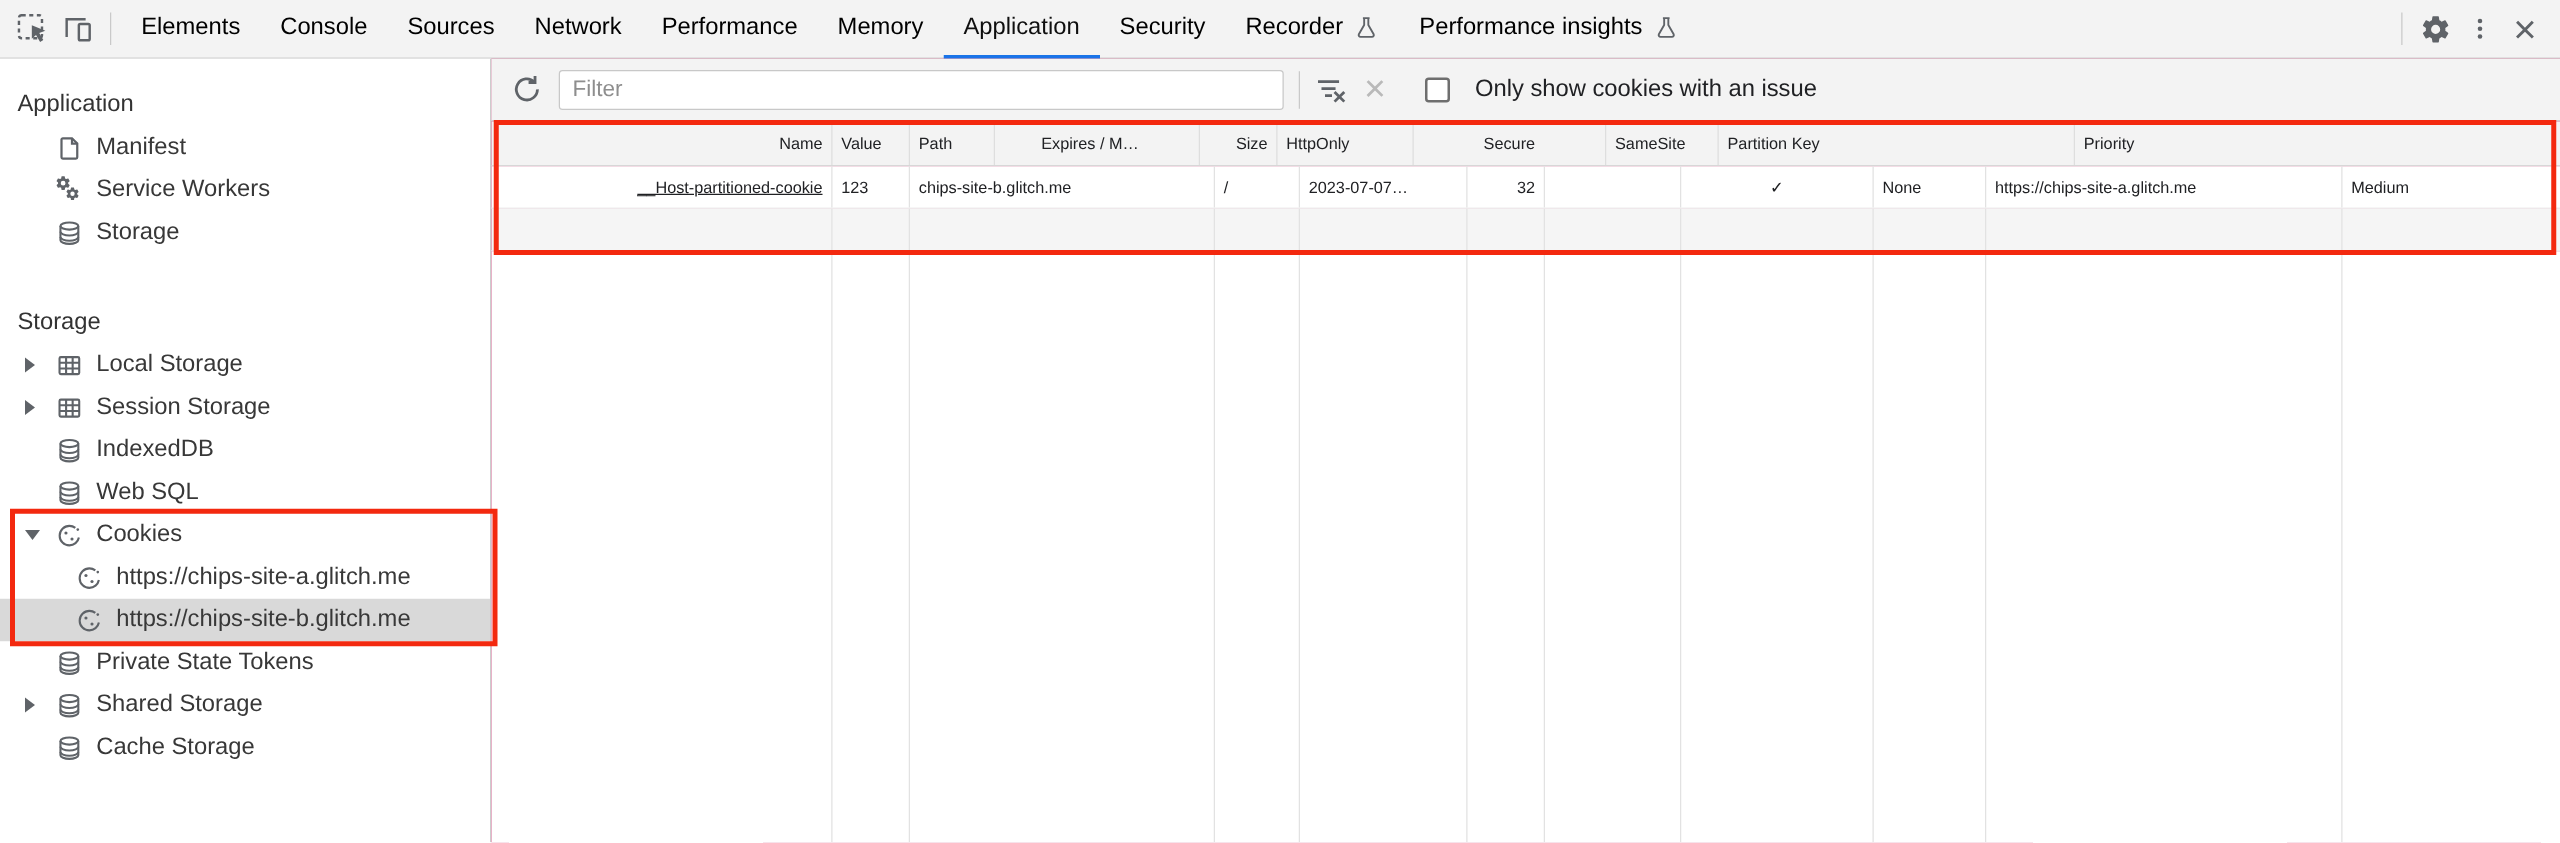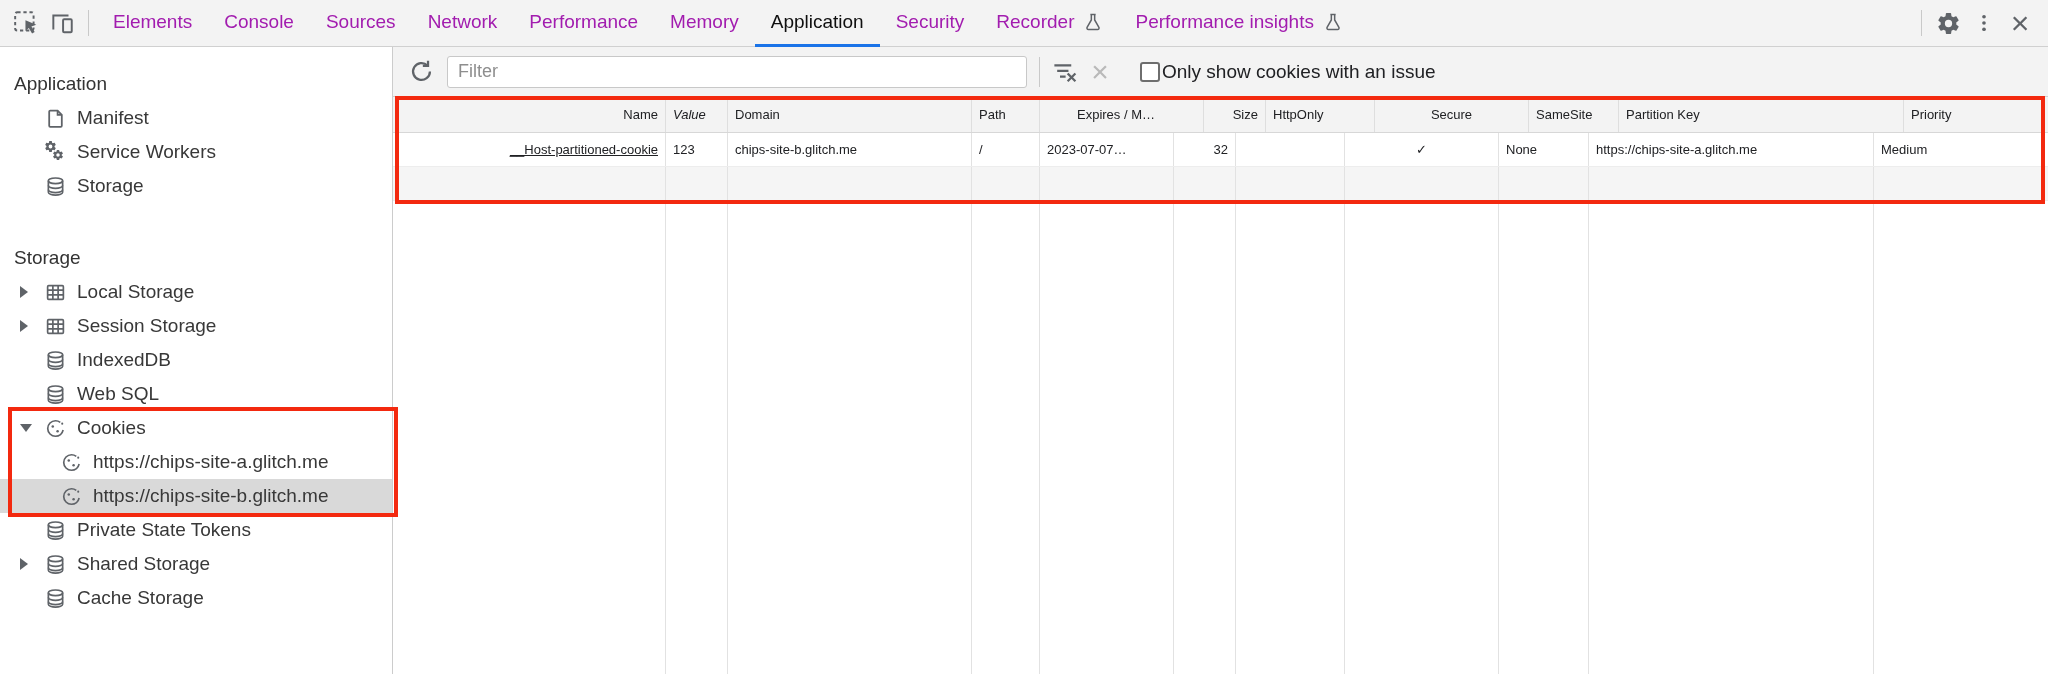--- a/index.html
+++ b/index.html
@@ -12,21 +12,21 @@
   
   .tabbar {
     height:47px; background:#f3f3f3; border-bottom:1px solid #d0d0d0;
     display:flex; align-items:center; padding:0 10px 0 8px;
   }
   .icon-btn { display:flex; align-items:center; justify-content:center;
     width:36px; height:38px; color:#5f6368; flex:none; }
   .vdiv { width:1px; height:26px; background:#c9c9c9; margin:0 8px; flex:none; }
   .tabs { display:flex; height:47px; align-items:stretch; }
   .tab { display:flex; align-items:center; padding:0 16px; font-size:19px;
-    color:#a21caf; border-bottom:3px solid transparent; cursor:default; }
+    color:#000000; border-bottom:3px solid transparent; cursor:default; }
   .tab.active { color:#0f0f0f; font-weight:500; }
   .tab .flask { display:flex; margin-left:9px; }
   .spacer { flex:1; }
   .close-x { font-size:32px; line-height:30px; color:#5f6368; }
   
   .body { display:flex; height:627px; }
   .sidebar { width:393px; flex:none; border-right:1px solid #ccc; background:#fff;
     overflow:hidden; padding-top:20px; }
   .s-header { height:34px; display:flex; align-items:center; padding-left:14px;
     font-size:19px; color:#333; }
@@ -51,21 +51,21 @@
     display:flex; align-items:center; padding-left:10px; }
   .filter-input { width:580px; height:32px; margin-left:8px; border:1px solid #c8c8c8;
     border-radius:3px; font-family:"Liberation Sans",sans-serif; font-size:18px;
     padding:0 10px; color:#333; background:#fff; outline:none; }
   .filter-input::placeholder { color:#8e8e8e; }
   .tdiv { width:1px; height:30px; background:#c9c9c9; margin:0 6px 0 12px; flex:none; }
   .icon-btn.disabled { color:#b9b9b9; }
   .cb-wrap { display:flex; align-items:center; margin-left:22px; }
   .checkbox { width:20px; height:20px; border:2px solid #6e6e6e; border-radius:3px;
     background:#fff; flex:none; }
-  .cb-label { margin-left:2px; font-size:19px; color:#202124; }
+  .cb-label { margin-left:20px; font-size:19px; color:#202124; }
   
   .gridwrap { flex:1; display:flex; flex-direction:column; overflow:hidden; }
   .trow { display:flex; flex:none; }
   .trow.thead { height:36px; background:#f3f3f3; border-bottom:1px solid #d7d7d7; }
   .trow.tdata { height:34px; background:#fff; border-bottom:1px solid #ededed; }
   .trow.tstripe { height:34px; background:#f5f5f5; border-bottom:1px solid #ededed; }
   .trow.tfill { flex:1; background:#fff; }
   .tcell { display:flex; align-items:center; padding:0 7px; flex:none;
     border-right:1px solid #e2e2e2; font-size:13px; overflow:hidden;
     white-space:nowrap; }
@@ -332,22 +332,21 @@
             <span style="font-size:30px;line-height:28px;">×</span>
           </div>
         <label class="cb-wrap">
           <span class="checkbox"></span>
           <span class="cb-label">Only show cookies with an issue</span>
         </label>
       </div>
       <div class="gridwrap">
           <div class="trow thead">
             <div class="tcell al-right" style="width: 273px;">Name</div>
-            <div class="tcell" style="width: 62px; font-style: italic;">Value</div>
-            <div class="tcell" style="width: 244px;">Domain</div>
+            <div class="tcell" style="width: 62px;">Value</div>
             <div class="tcell" style="width: 68px;">Path</div>
             <div class="tcell" style="width: 134px; margin-left: 30px;">Expires / M…</div>
             <div class="tcell al-right" style="width: 62px;">Size</div>
             <div class="tcell" style="width: 109px; text-align: center;">HttpOnly</div>
             <div class="tcell al-center" style="width: 154px;">Secure</div>
             <div class="tcell" style="width: 90px;">SameSite</div>
             <div class="tcell" style="width: 285px;">Partition Key</div>
             <div class="tcell grow">Priority</div>
           </div>
           <div class="trow tdata">

